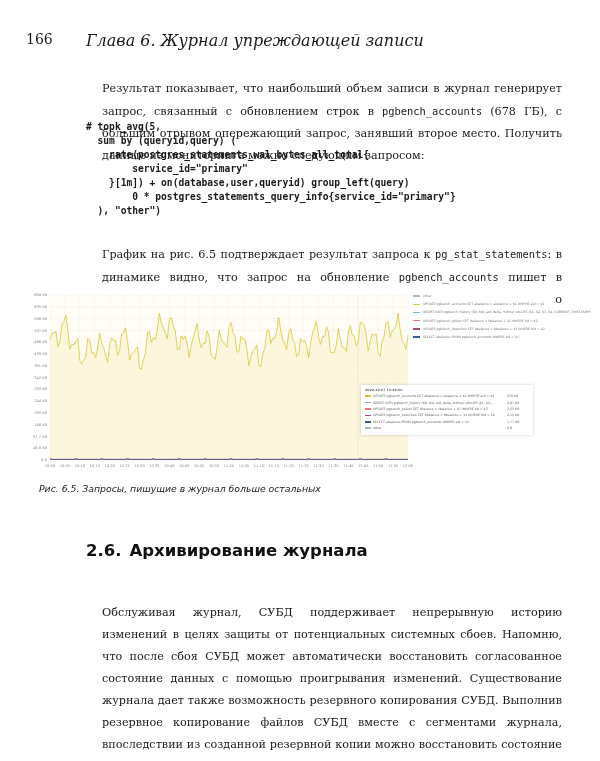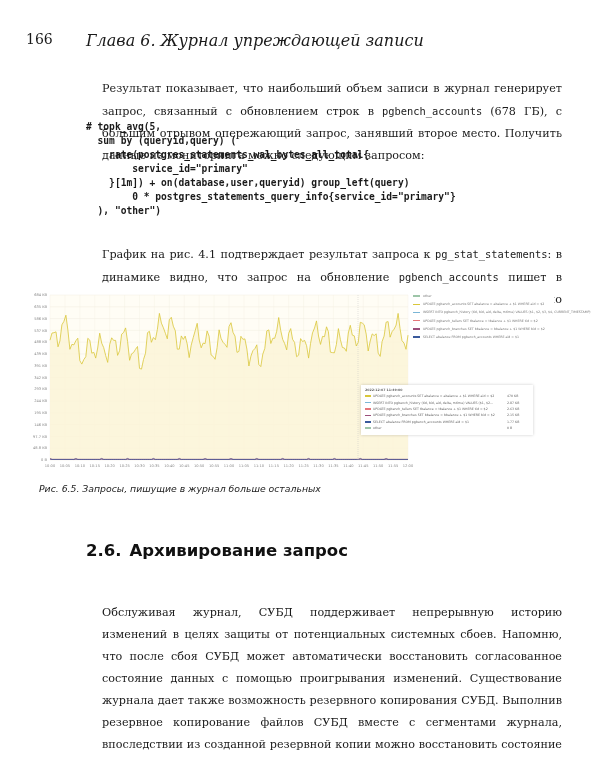--- a/index.html
+++ b/index.html
@@ -43,21 +43,21 @@
 <p class="para" style="top:62px"><span>Результат показывает, что наибольший объем записи в журнал генерирует запрос, связанный с обновлением строк в </span><span class="mono">pgbench_accounts</span><span> (678 ГБ), с большим отрывом опережающий запрос, занявший второе место. Получить данные из мониторинга можно следующим запросом:</span></p>
 
 <pre class="code"># topk_avg(5,
   sum by (queryid,query) (
     rate(postgres_statements_wal_bytes_all_total{
         service_id="primary"
     }[1m]) + on(database,user,queryid) group_left(query)
         0 * postgres_statements_query_info{service_id="primary"}
   ), "other")</pre>
 
-<p class="para" style="top:227px"><span>График на рис. 4.1 подтверждает результат запроса к </span><span class="mono">pg_stat_statements</span><span>: в динамике видно, что запрос на обновление </span><span class="mono">pgbench_accounts</span><span> пишет в среднем примерно 500 КБ в секунду и по объему записи значительно опережает остальные запросы.</span></p>
+<p class="para" style="top:227px"><span>График на рис. 6.5 подтверждает результат запроса к </span><span class="mono">pg_stat_statements</span><span>: в динамике видно, что запрос на обновление </span><span class="mono">pgbench_accounts</span><span> пишет в среднем примерно 500 КБ в секунду и по объему записи значительно опережает остальные запросы.</span></p>
 
 <div class="chart-wrap">
   <svg id="chart-svg" width="526" height="182" viewBox="0 0 526 182">
       <rect x="22" y="6" width="358" height="165" fill="#fffdf5"></rect>
       <line x1="22" x2="380" y1="171" y2="171" stroke="#f0ede0" stroke-width="0.5"></line>
       <text x="19" y="172.2" text-anchor="end" class="ytick">0 B</text>
       <line x1="22" x2="380" y1="159.21428571428572" y2="159.21428571428572" stroke="#f0ede0" stroke-width="0.5"></line>
       <text x="19" y="160.4142857142857" text-anchor="end" class="ytick">48.8 KB</text>
       <line x1="22" x2="380" y1="147.42857142857142" y2="147.42857142857142" stroke="#f0ede0" stroke-width="0.5"></line>
       <text x="19" y="148.6285714285714" text-anchor="end" class="ytick">97.7 KB</text>
@@ -201,15 +201,15 @@
           <span class="sw" style="background: rgb(157, 197, 168);"></span>
           <span class="q">other</span>
           <span class="v">0 B</span>
         </div>
       </div>
   </div>
 </div>
 
 <div class="caption">Рис. 6.5. Запросы, пишущие в журнал больше остальных</div>
 
-<h2 class="section-title"><span class="num">2.6.</span><span>Архивирование запрос</span></h2>
+<h2 class="section-title"><span class="num">2.6.</span><span>Архивирование журнала</span></h2>
 
 <p class="para" style="top:586px">Обслуживая журнал, СУБД поддерживает непрерывную историю изменений в целях защиты от потенциальных системных сбоев. Напомню, что после сбоя СУБД может автоматически восстановить согласованное состояние данных с помощью проигрывания изменений. Существование журнала дает также возможность резервного копирования СУБД. Выполнив резервное копирование файлов СУБД вместе с сегментами журнала, впоследствии из созданной резервной копии можно восстановить состояние СУБД до произвольной точки — сначала восстанавливая файлы, затем воспроизводя изменения по журналу. Такой подход связан с некоторыми сложностями, но в целом имеет много положительных сторон.</p>
 
 </body></html>

